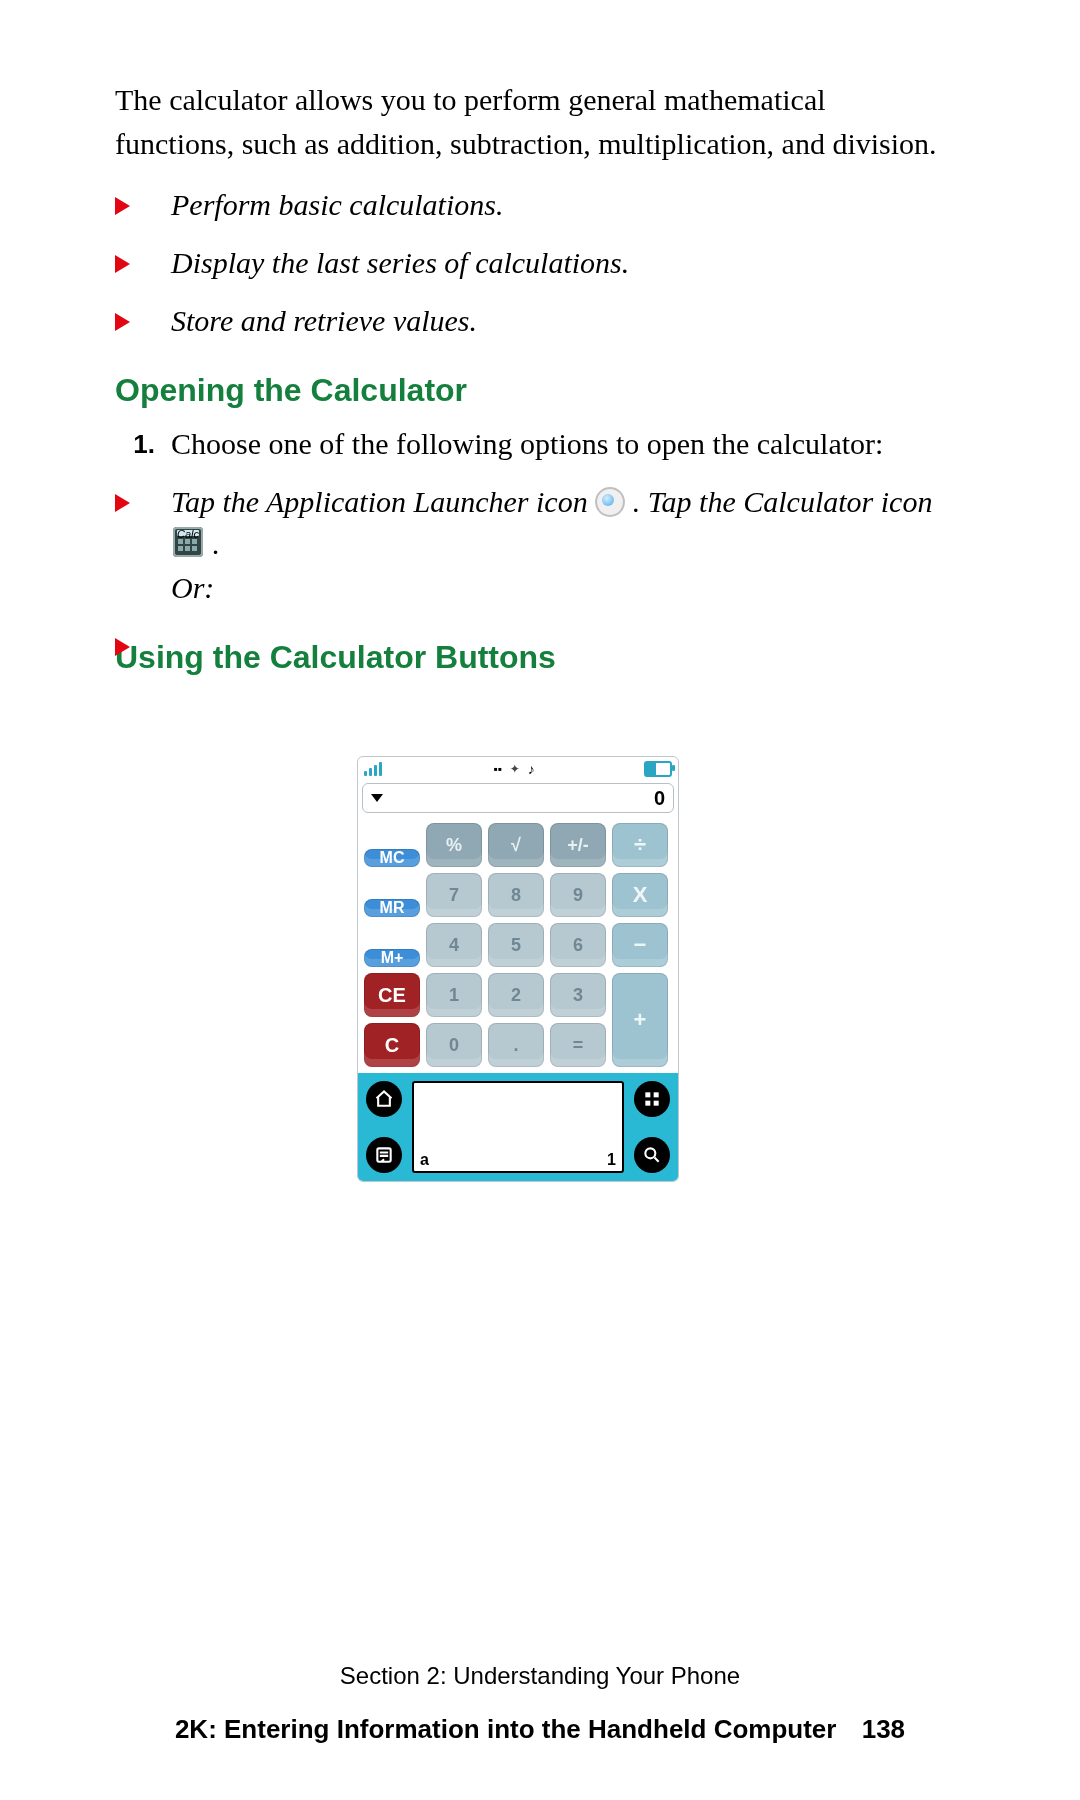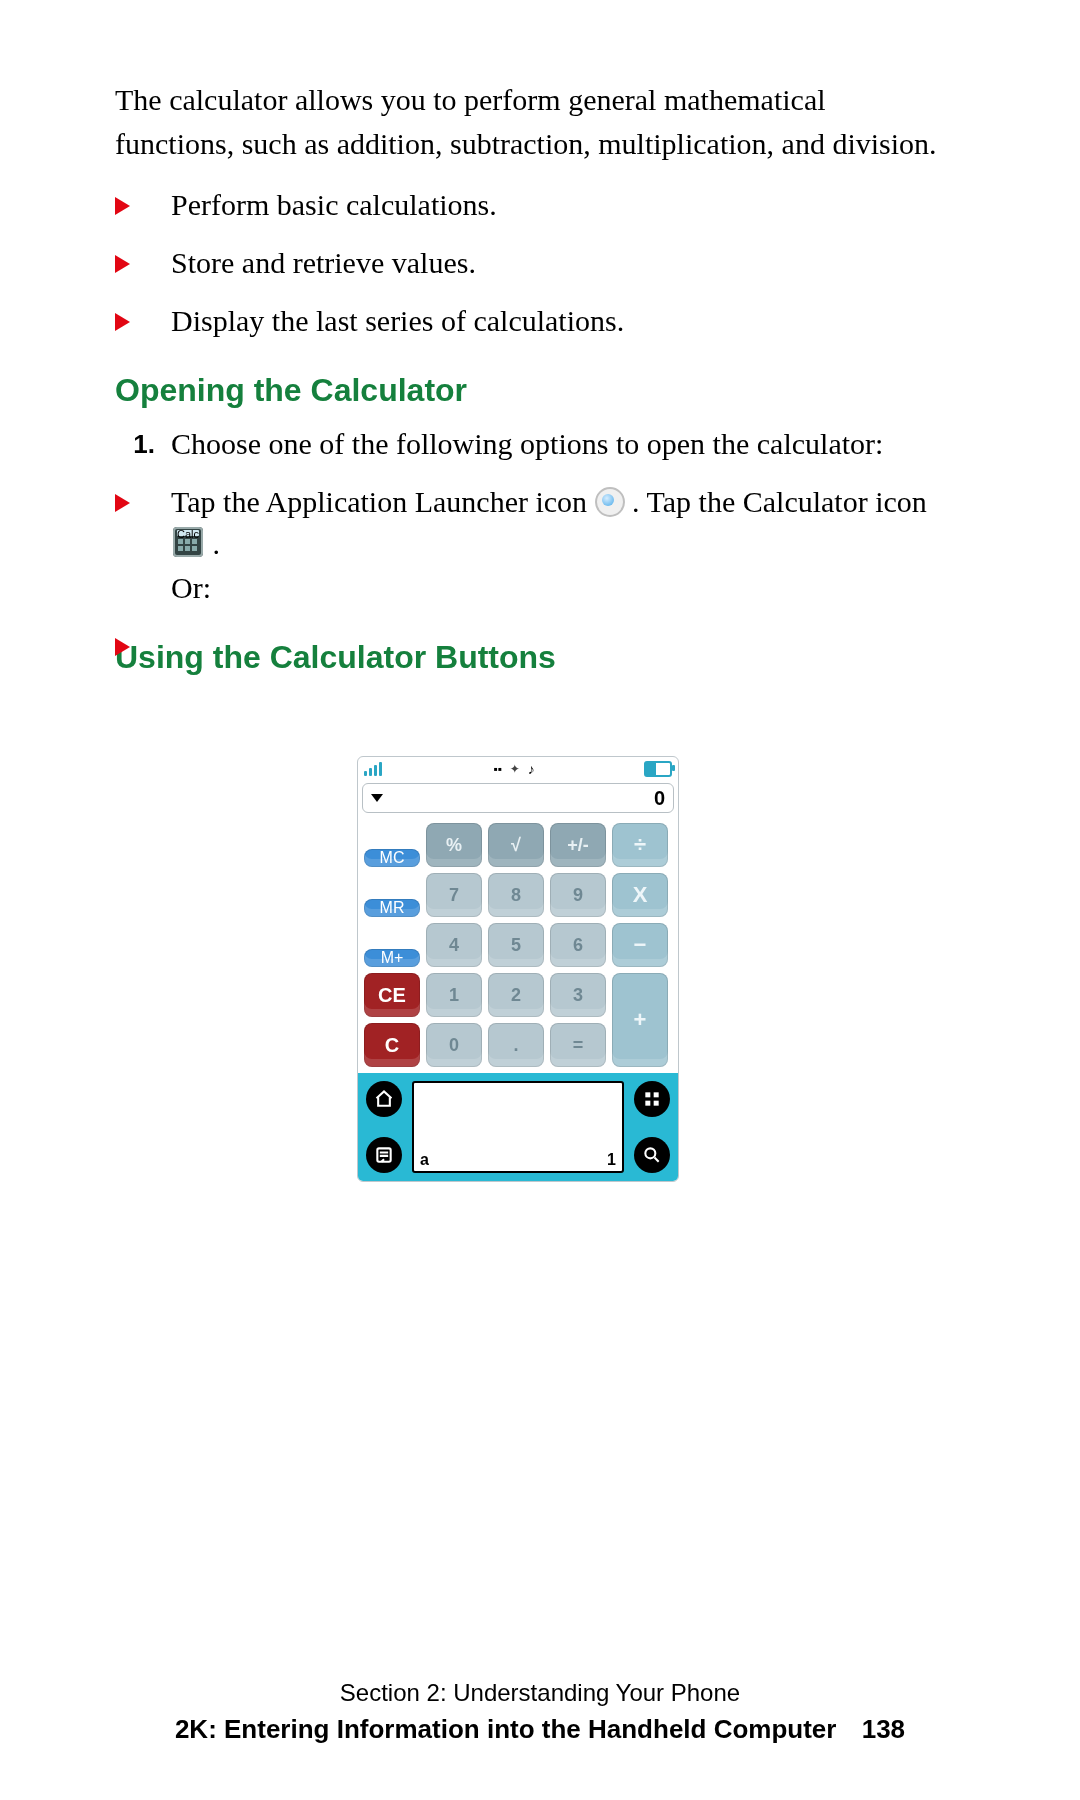--- a/index.html
+++ b/index.html
@@ -27,20 +27,21 @@
     list-style: none;
     padding: 0 0 0 48px;
     margin: 0 0 30px 0;
   }
   .bullets li {
     position: relative;
     font-size: 30px;
     line-height: 42px;
     padding-left: 8px;
     margin: 16px 0 6px 0;
+    font-style: italic;
   }
   .bullets li .tri {
     position: absolute;
     left: -48px;
     top: 13px;
   }
   .tri {
     display: inline-block;
     width: 0; height: 0;
     border-top: 9px solid transparent;
@@ -182,21 +183,21 @@
     grid-template-rows: 44px 44px 44px 44px 44px;
     gap:6px;
   }
   .kbtn{
     border-radius:8px;
     display:flex; align-items:center; justify-content:center;
     font-family:Arial,sans-serif; font-weight:600; font-size:18px;
     color:#fff;
     box-shadow: inset 0 -8px 0 rgba(255,255,255,.15), inset 0 0 0 1px rgba(0,0,0,.12);
   }
-  .c-blue{background:#3c8ed8; color:#fff; font-weight:400; font-size:16px;margin-top:26px;}
+  .c-blue{background:#3c8ed8; color:#fff; font-weight:700; font-size:16px;margin-top:26px;}
   .c-gray{background:#8fa8b3; color:#e8f0f3;}
   .c-lgray{background:#b6c8d0; color:#6f8893;}
   .c-red{background:#a12224; font-weight:700; font-size:20px;}
   .c-op{background:#9ec3d0; color:#eef6f9; font-size:22px;}
   .tall{grid-row: span 2;}
   .graffiti-bar{
     background:#29b9d4;
     padding:8px;
     display:flex; align-items:stretch; gap:10px;
     height:108px;
@@ -219,21 +220,21 @@
   
   .footer{
     position:absolute;
     left:0; right:0; bottom:55px;
     text-align:center;
   }
   .footer .f1{
     font-family: Arial, Helvetica, sans-serif;
     font-size:24px;
     color:#000;
-    margin-bottom:7px;
+    margin-bottom:24px;
   }
   .footer .f2{
     font-family: Liberation Sans, sans-serif;
     font-weight:700;
     font-size:26px;
   }
   .footer .pnum{margin-left:18px;}
 </style>
 </head>
 <body>
@@ -242,25 +243,25 @@
 
   <p class="para">The calculator allows you to perform general mathematical functions, such as addition, subtraction, multiplication, and division.</p>
 
   <ul class="bullets">
     <li>
       <span class="tri"></span>
       <span>Perform basic calculations.</span>
     </li>
     <li>
       <span class="tri"></span>
+      <span>Display the last series of calculations.</span>
+    </li>
+    <li>
+      <span class="tri"></span>
       <span>Store and retrieve values.</span>
-    </li>
-    <li>
-      <span class="tri"></span>
-      <span>Display the last series of calculations.</span>
     </li>
   </ul>
 
   <h2 class="red">Opening the Calculator</h2>
 
   <ol class="numlist">
     <li>
       <span class="marker">1.</span>
       <span>Choose one of the following options to open the calculator:</span>
     </li>

